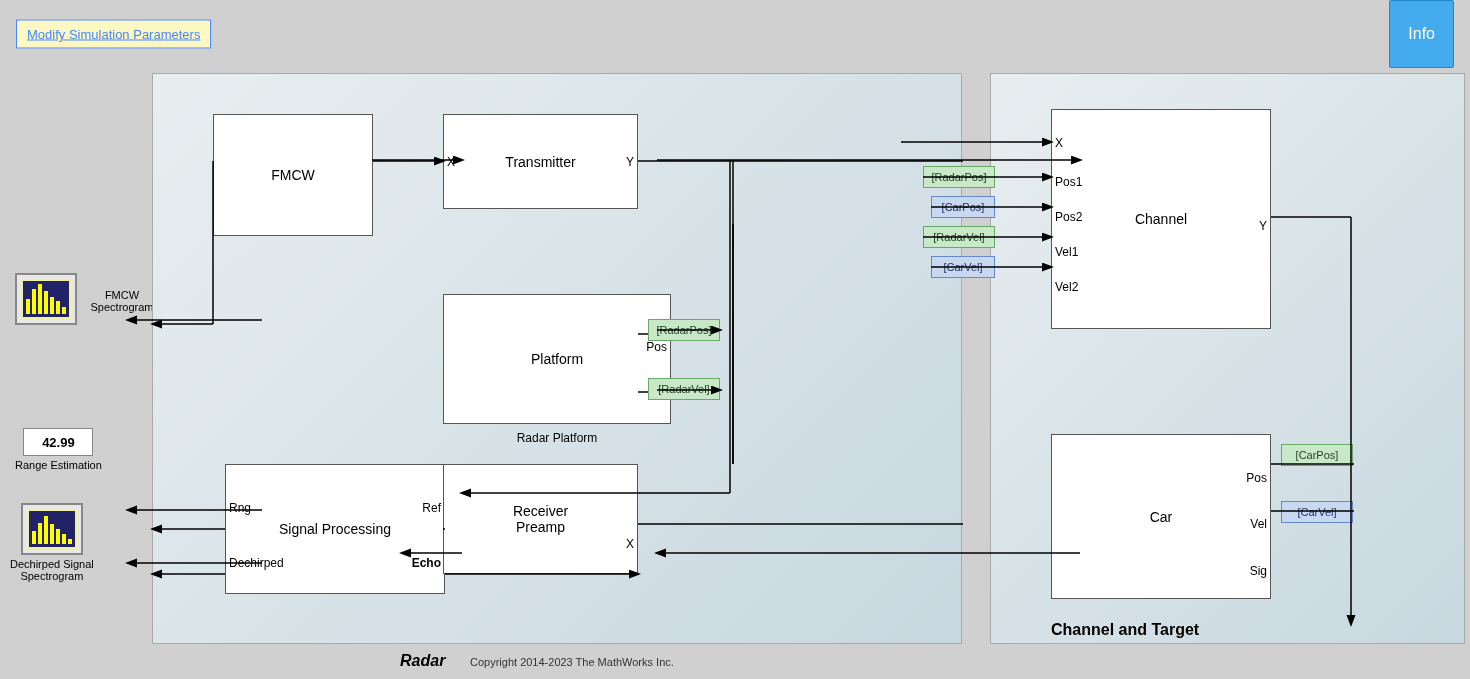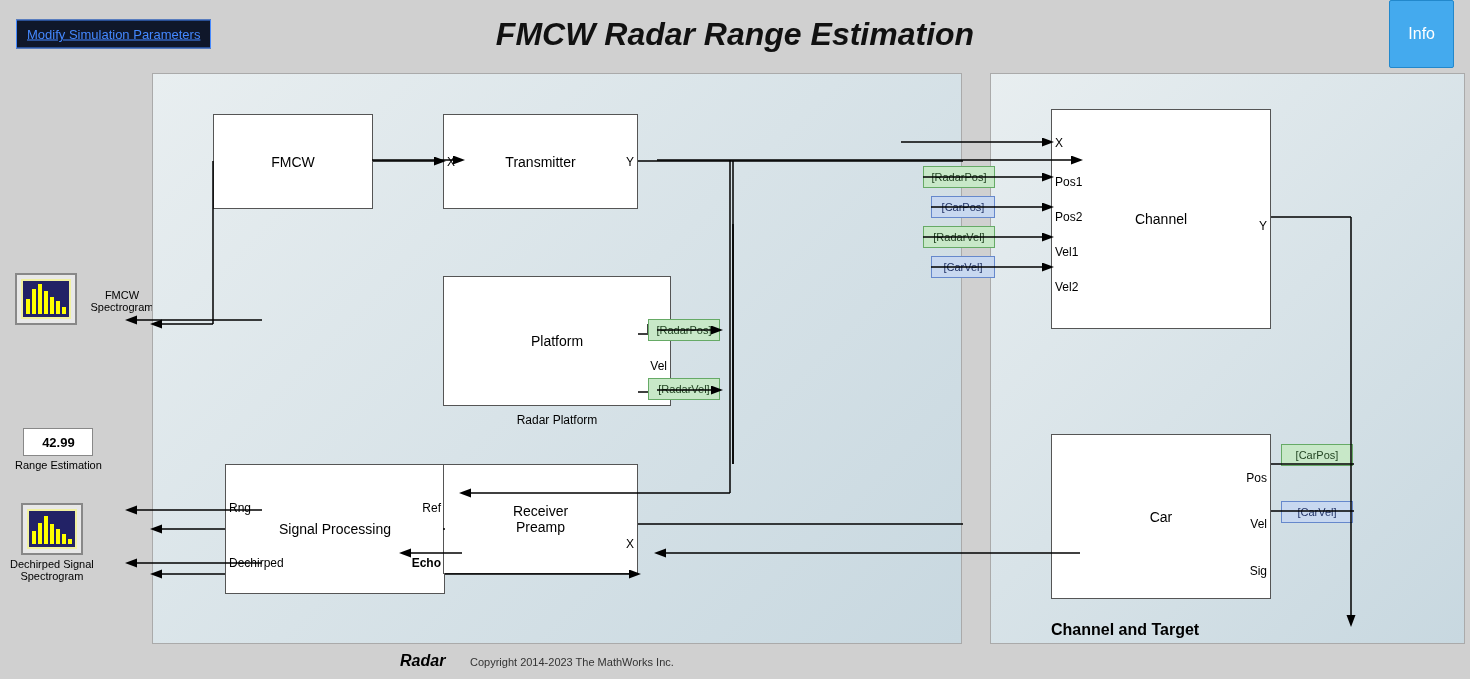--- a/index.html
+++ b/index.html
@@ -20,21 +20,21 @@
       background: #d0d0d0;
       display: flex;
       align-items: center;
       justify-content: center;
     }
     #modify-btn {
       position: absolute;
       left: 16px;
       top: 50%;
       transform: translateY(-50%);
-      background: #0f172a;
+      background: #fef9c3;
       border: 1.5px solid #4488ff;
       color: #4488ff;
       padding: 6px 10px;
       font-size: 13px;
       cursor: pointer;
       text-decoration: underline;
     }
     #page-title {
       font-size: 32px;
       font-weight: bold;
@@ -137,35 +137,35 @@
       justify-content: center;
       font-size: 14px;
       text-align: center;
     }
 
     
     #fmcw-block {
       left: 60px;
       top: 40px;
       width: 160px;
-      height: 95px;
+      height: 122px;
     }
 
     
     #transmitter-block {
       left: 290px;
       top: 40px;
       width: 195px;
       height: 95px;
     }
 
     
     #platform-block {
       left: 290px;
-      top: 202px;
+      top: 220px;
       width: 228px;
       height: 130px;
     }
 
     
     #sigproc-block {
       left: 72px;
       top: 390px;
       width: 220px;
       height: 130px;
@@ -224,21 +224,20 @@
       color: #223366;
     }
 
     
   </style>
 </head>
 <body>
 
 <div id="header">
   <button id="modify-btn">Modify Simulation Parameters</button>
-  <span id="page-title">FMCW Radar Range Estimation</span>
   <button id="info-btn">Info</button>
 </div>
 
 <div id="canvas">
   <div id="diagram">
 
     <div style="position:absolute; left:-95px; top:200px; display:flex; flex-direction:row; align-items:center;">
       <div class="scope-icon">
         <svg viewBox="0 0 50 40">
           <rect x="0" y="0" width="50" height="40" fill="#f0f0a0"></rect>

